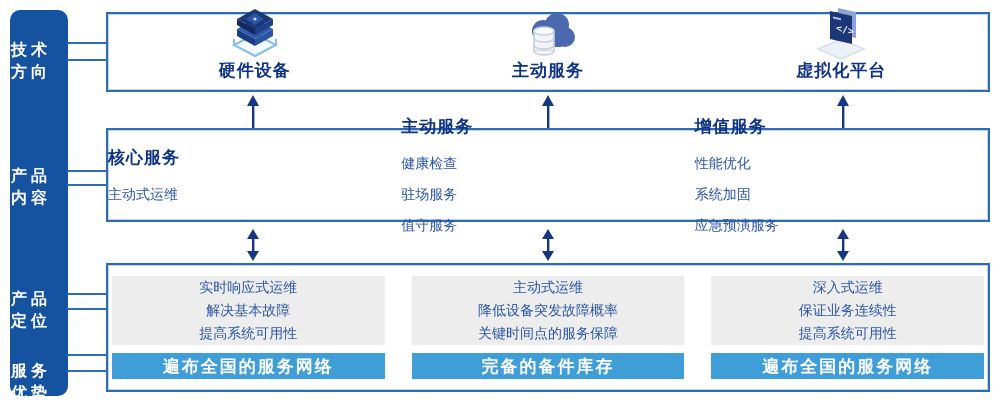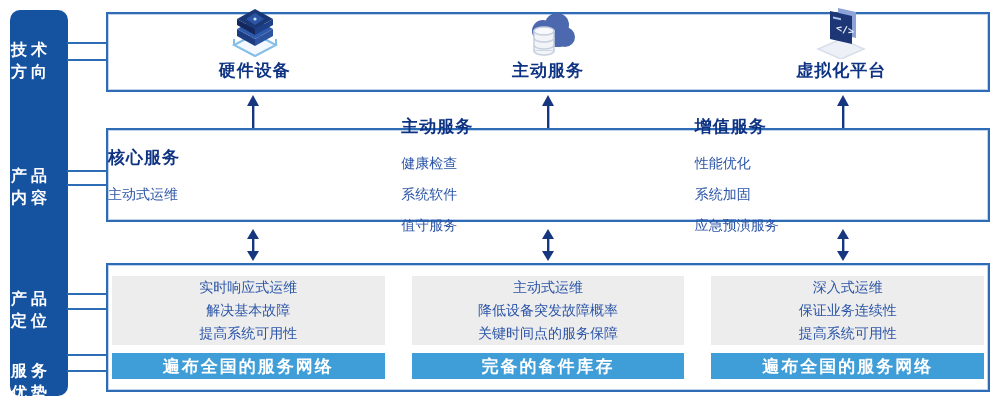--- a/index.html
+++ b/index.html
@@ -186,21 +186,21 @@
   <div class="bigbox box-mid">
 
     <div class="svc-col">
       <div class="svc-title">核心服务</div>
       <div class="svc-item">主动式运维</div>
     </div>
 
     <div class="svc-col">
       <div class="svc-title">主动服务</div>
       <div class="svc-item">健康检查</div>
-      <div class="svc-item">系统软件</div>
+      <div class="svc-item">驻场服务</div>
       <div class="svc-item">值守服务</div>
     </div>
 
     <div class="svc-col">
       <div class="svc-title">增值服务</div>
       <div class="svc-item">性能优化</div>
       <div class="svc-item">系统加固</div>
       <div class="svc-item">应急预演服务</div>
     </div>
 

